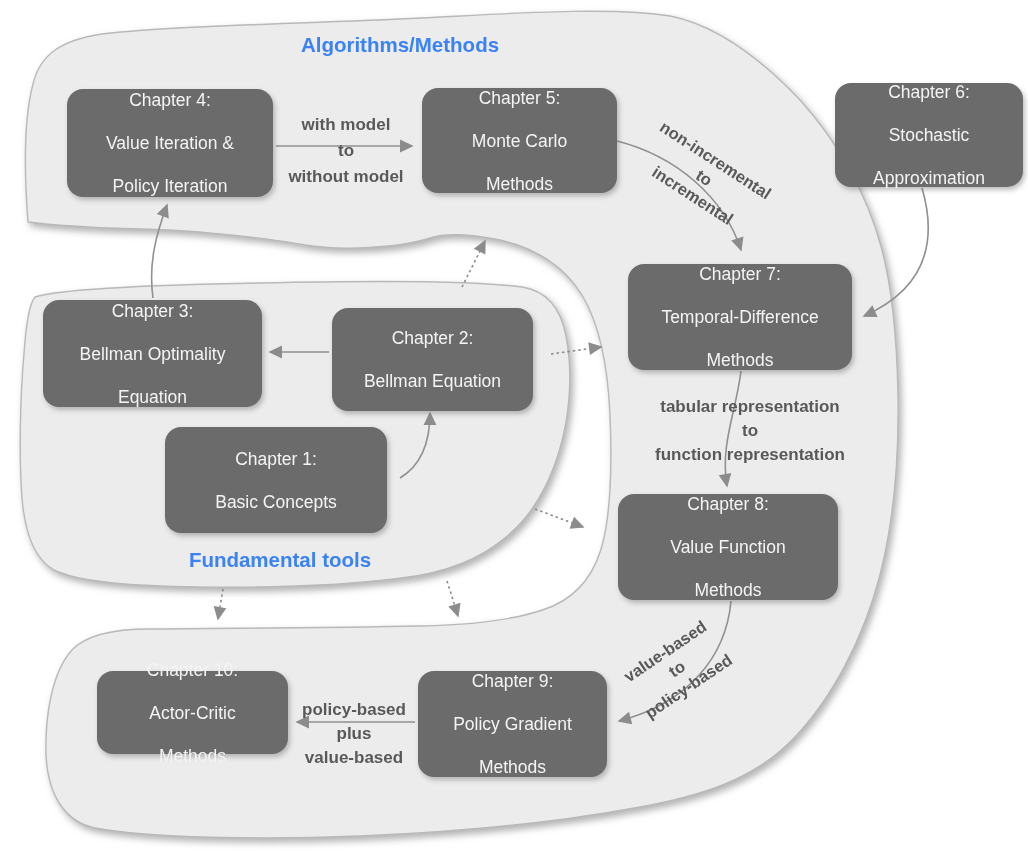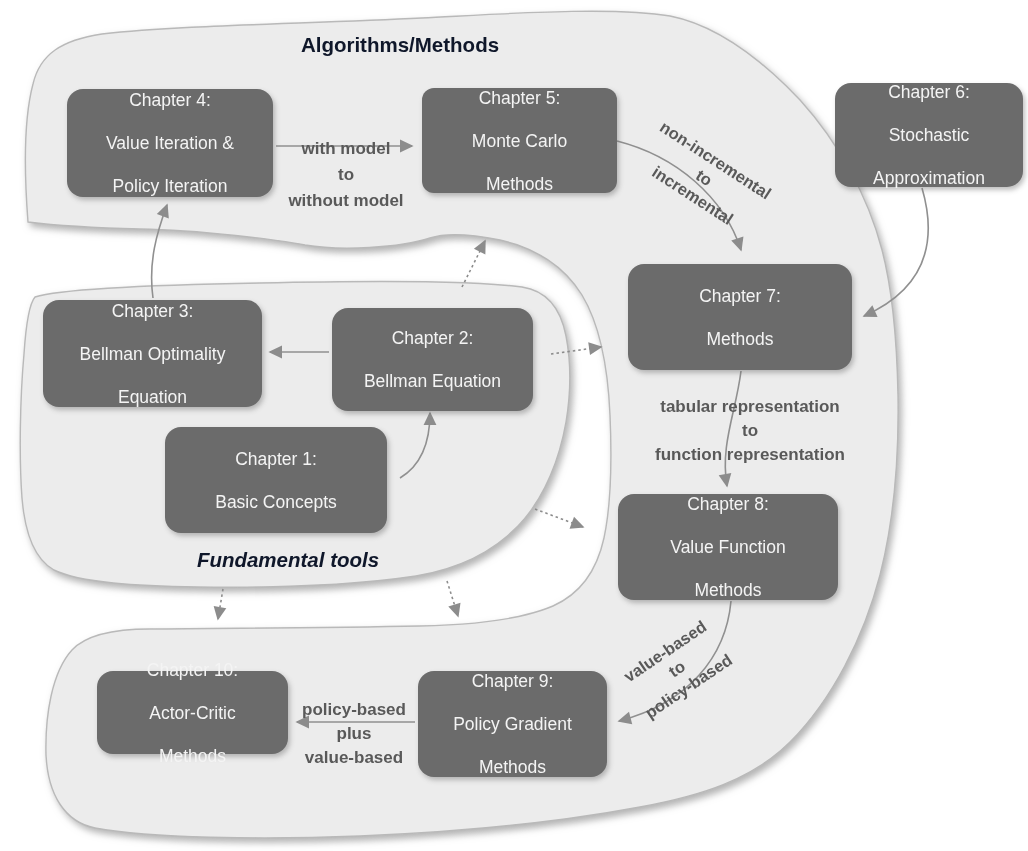--- a/index.html
+++ b/index.html
@@ -9,21 +9,21 @@
   }
   svg.layer{position:absolute;left:0;top:0;z-index:1;}
   .chapter-box{
     position:absolute;z-index:3;background:#6b6b6b;border-radius:16px;
     color:#f4f4f4;display:flex;flex-direction:column;align-items:center;justify-content:center;
     text-align:center;font-size:17.5px;line-height:26px;
     box-shadow:2px 3px 5px rgba(110,110,110,.45);
     gap:17px;
   }
   .section-title{
-    position:absolute;z-index:2;font-weight:bold;font-size:20.5px;color:#0f172a;text-align:center;
+    position:absolute;z-index:2;font-weight:bold;font-size:20.5px;color:#3b82f6;text-align:center;
   }
   .edge-label{
     position:absolute;z-index:2;font-weight:bold;font-size:17px;line-height:26px;
     color:#595959;text-align:center;display:flex;flex-direction:column;
   }
   .edge-label.tight{line-height:24px;}
   .edge-label.rotated{
     font-size:16.5px;line-height:21px;transform-origin:center;white-space:nowrap;
   }
   .rot-plus{transform:translate(-50%,-50%) rotate(33deg);}
@@ -99,71 +99,72 @@
     <g fill="none" stroke="#8c8c8c" stroke-width="1.6" stroke-dasharray="2.5 3">
       <path marker-end="url(#arw)" d="M 462 287 L 485 241"></path>
       <path marker-end="url(#arw)" d="M 551 354 L 601 347"></path>
       <path marker-end="url(#arw)" d="M 535 509 L 583 527"></path>
       <path marker-end="url(#arw)" d="M 223 589 L 218 619"></path>
       <path marker-end="url(#arw)" d="M 447 581 L 458 616"></path>
     </g>
   </svg>
 
   <div class="section-title" style="left:290px;top:33px;width:220px;">Algorithms/Methods</div>
-  <div class="section-title" style="left:188px;top:548px;width:200px;font-style:italic;">Fundamental tools</div>
+  <div class="section-title" style="left:180px;top:548px;width:200px;">Fundamental tools</div>
 
   <div class="chapter-box" style="left:165px;top:427px;width:222px;height:106px;">
     <span>Chapter 1:</span>
     <span>Basic Concepts</span>
   </div>
   <div class="chapter-box" style="left:332px;top:308px;width:201px;height:103px;">
     <span>Chapter 2:</span>
     <span>Bellman Equation</span>
   </div>
   <div class="chapter-box" style="left:43px;top:300px;width:219px;height:107px;">
     <span>Chapter 3:</span>
     <span>Bellman Optimality</span>
     <span>Equation</span>
   </div>
   <div class="chapter-box" style="left:67px;top:89px;width:206px;height:108px;">
     <span>Chapter 4:</span>
     <span>Value Iteration &amp;</span>
     <span>Policy Iteration</span>
   </div>
-  <div class="chapter-box" style="left:422px;top:88px;width:195px;height:105px;border-radius:12px;">
+  <div class="chapter-box" style="left:422px;top:88px;width:195px;height:105px;">
     <span>Chapter 5:</span>
     <span>Monte Carlo</span>
     <span>Methods</span>
   </div>
   <div class="chapter-box" style="left:835px;top:83px;width:188px;height:104px;">
     <span>Chapter 6:</span>
     <span>Stochastic</span>
     <span>Approximation</span>
   </div>
   <div class="chapter-box" style="left:628px;top:264px;width:224px;height:106px;">
     <span>Chapter 7:</span>
+    <span>Temporal-Difference</span>
     <span>Methods</span>
   </div>
   <div class="chapter-box" style="left:618px;top:494px;width:220px;height:106px;">
     <span>Chapter 8:</span>
     <span>Value Function</span>
     <span>Methods</span>
   </div>
   <div class="chapter-box" style="left:418px;top:671px;width:189px;height:106px;">
     <span>Chapter 9:</span>
     <span>Policy Gradient</span>
     <span>Methods</span>
   </div>
   <div class="chapter-box" style="left:97px;top:671px;width:191px;height:83px;">
     <span>Chapter 10:</span>
     <span>Actor-Critic</span>
     <span>Methods</span>
   </div>
 
-  <div class="edge-label" style="left:266px;top:112px;width:160px;margin-top:24px;">
+  <div class="edge-label" style="left:266px;top:112px;width:160px;">
     <span>with model</span>
     <span>to</span>
     <span>without model</span>
   </div>
   <div class="edge-label tight" style="left:645px;top:395px;width:210px;justify-content:flex-end;">
     <span>tabular representation</span>
     <span>to</span>
     <span>function representation</span>
   </div>
   <div class="edge-label tight" style="left:289px;top:698px;width:130px;">

